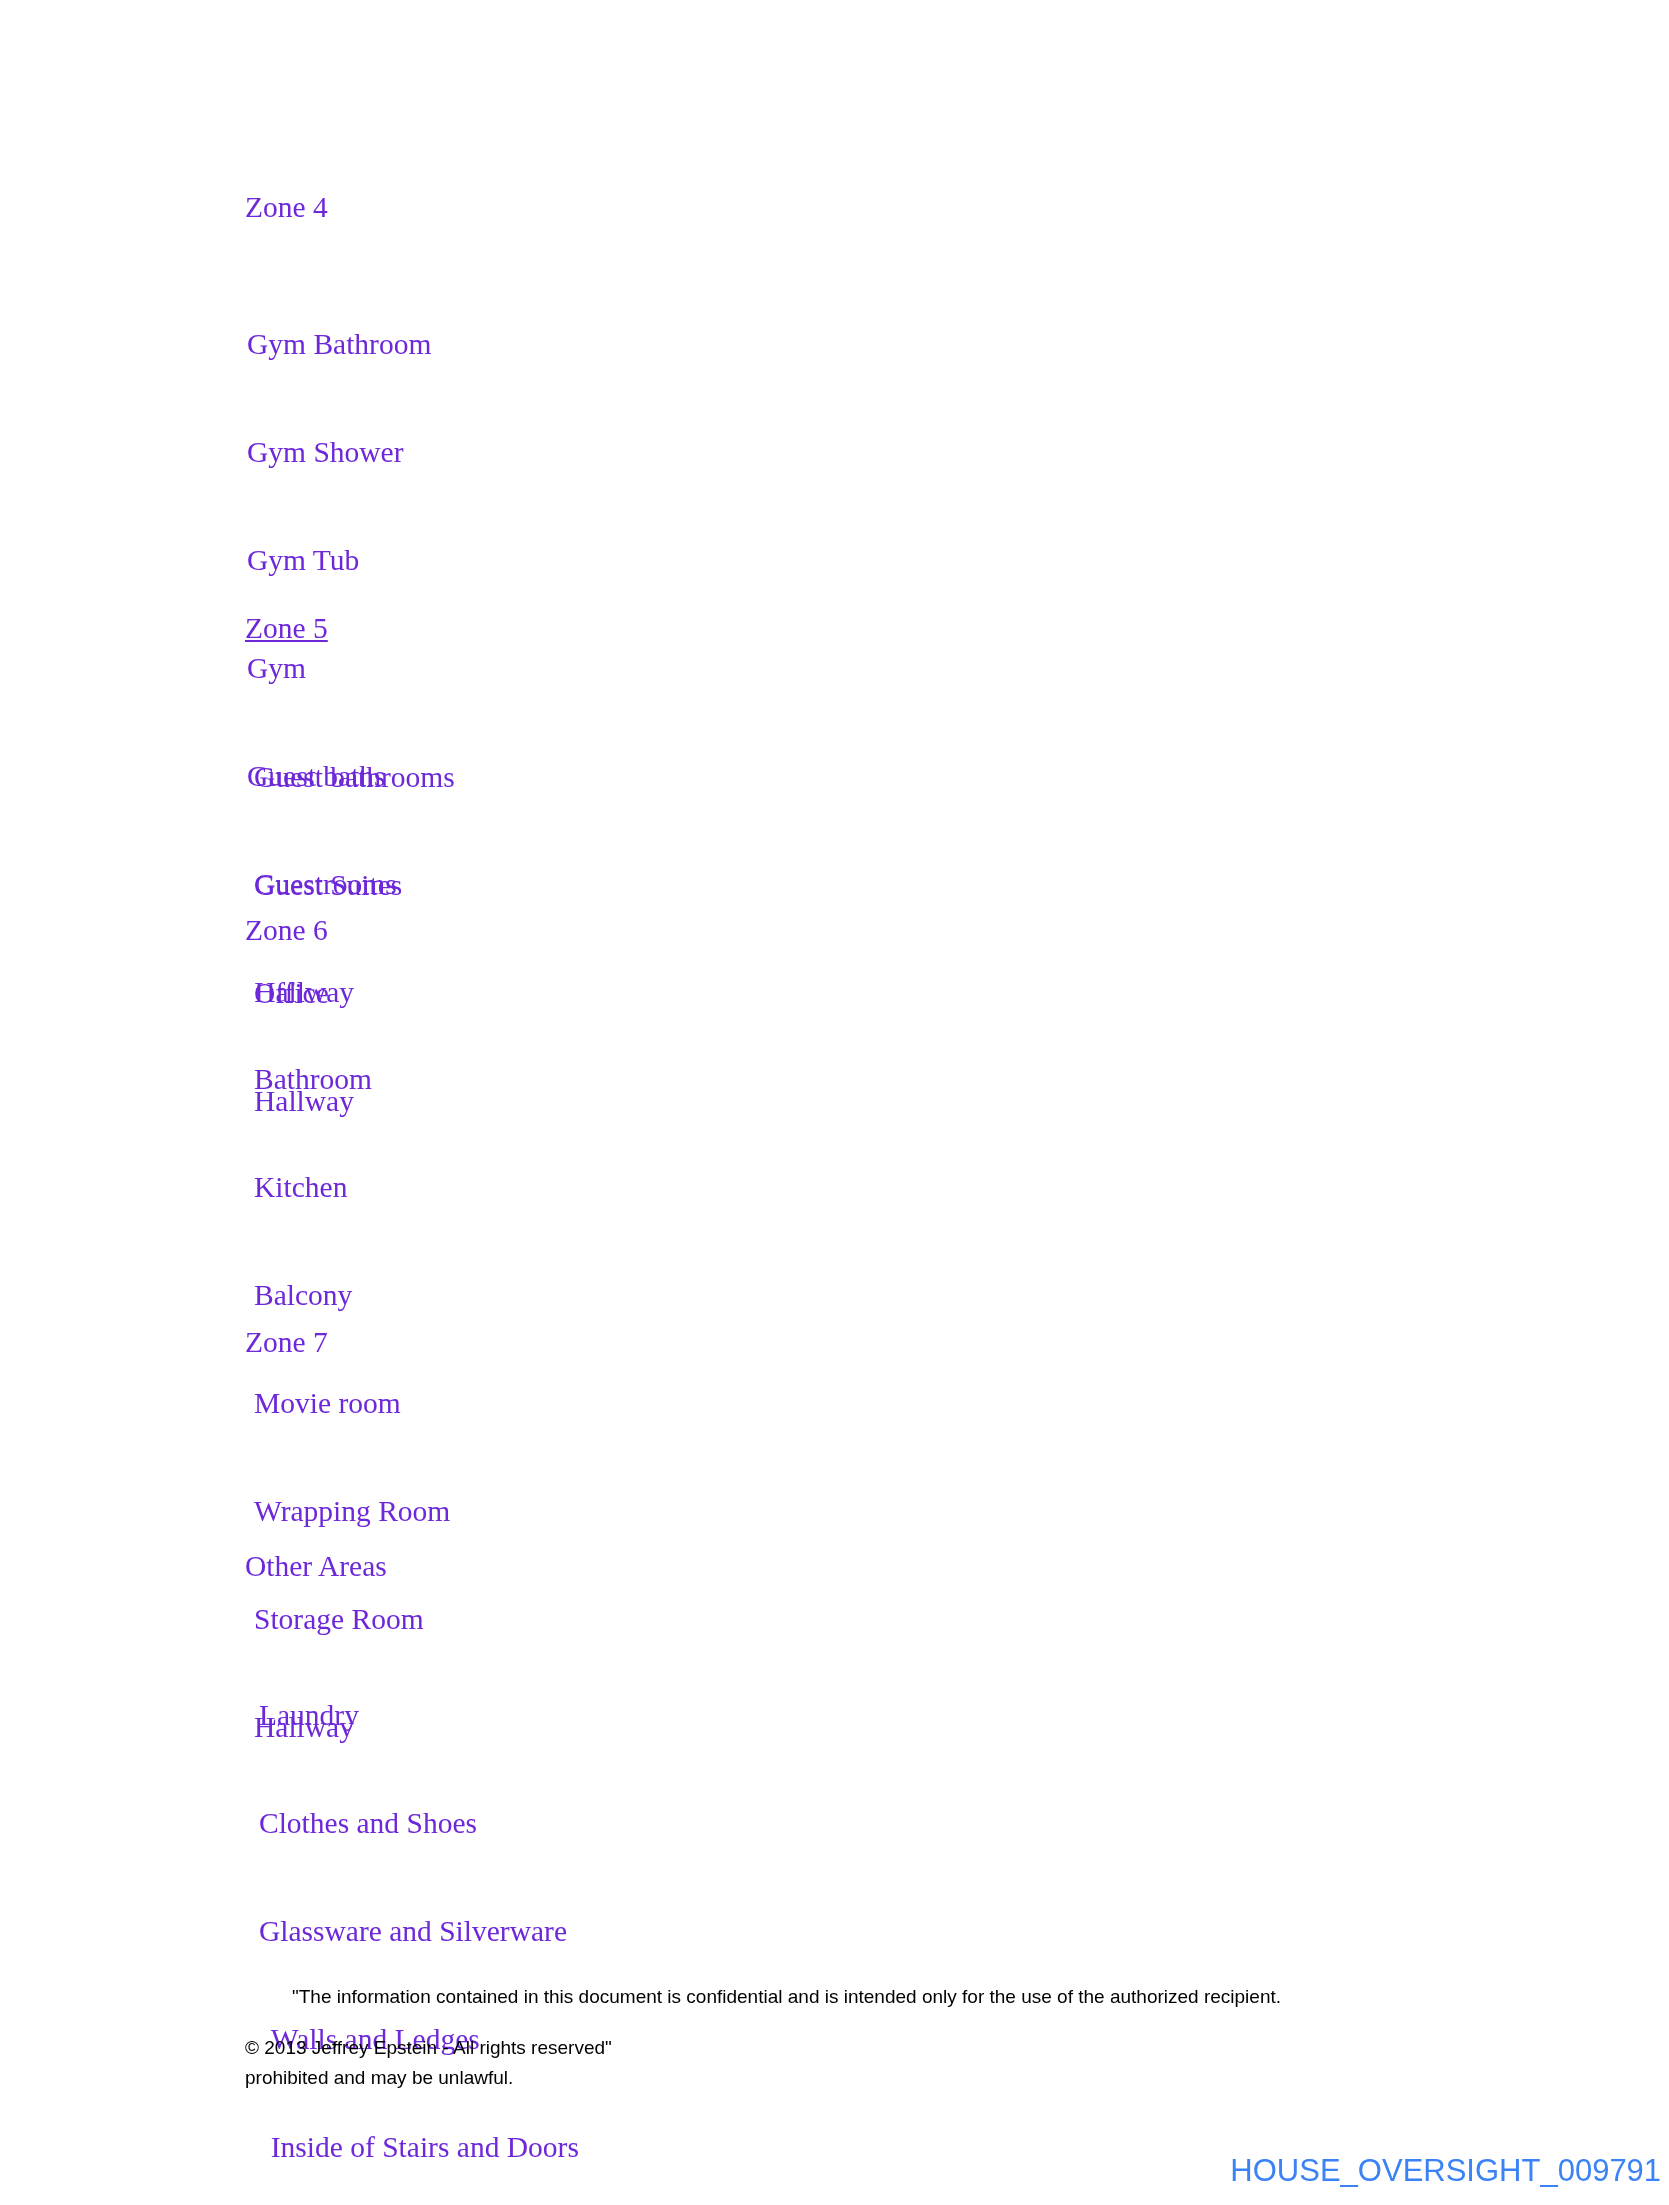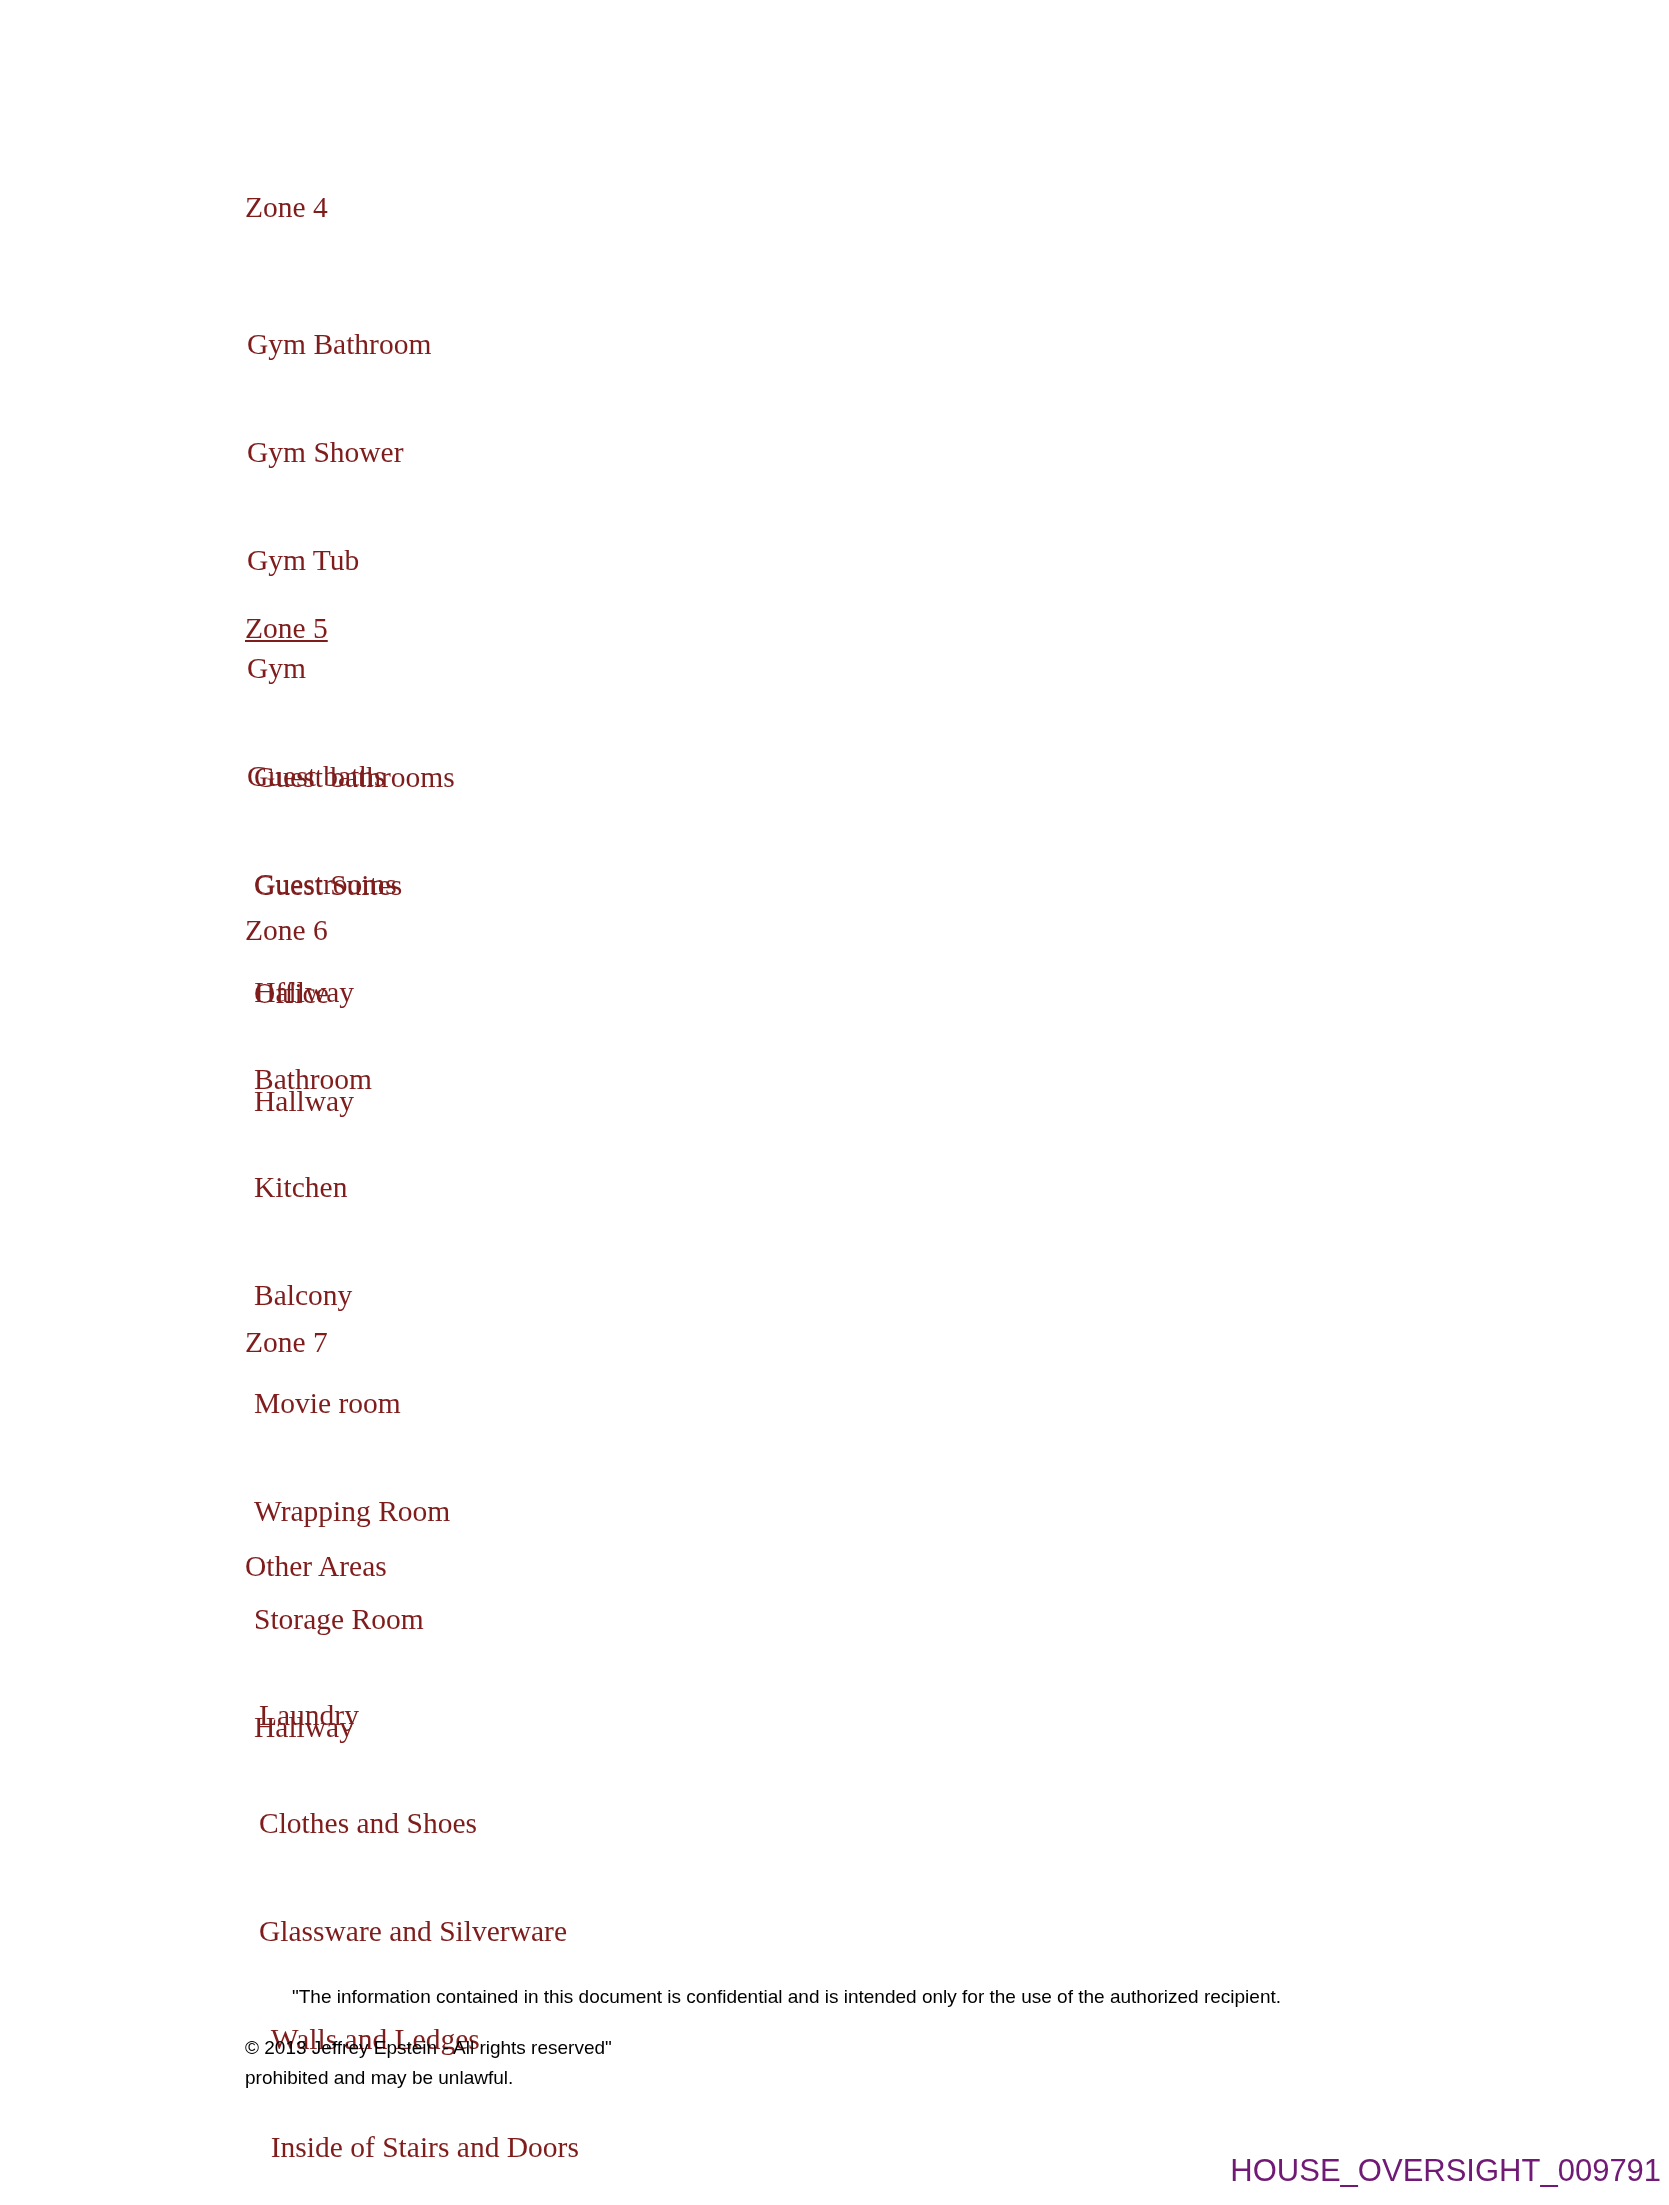--- a/index.html
+++ b/index.html
@@ -11,21 +11,21 @@
     overflow: hidden;
     font-family: "Liberation Serif", "DejaVu Serif", serif;
     color: #000000;
   }
   
   .t {
     position: absolute;
     font-family: "Liberation Serif", "DejaVu Serif", serif;
     font-size: 29.5px;
     line-height: 36px;
-    color: #7f1d1d;
+    color: #6d28d9;
     white-space: pre;
   }
   .t div { line-height: 36px; }
   
   .sp1 { padding-left: 7.2px; }
   .sp2 { padding-left: 11.8px; }
   
   .f {
     position: absolute;
     font-family: "Liberation Sans", "DejaVu Sans", sans-serif;
@@ -33,21 +33,21 @@
     line-height: 27px;
     color: #000000;
     white-space: pre;
   }
   .f .indent-first { text-indent: 47px; }
   .bates {
     position: absolute;
     font-family: "Liberation Sans", "DejaVu Sans", sans-serif;
     font-size: 31px;
     line-height: 37px;
-    color: #701a75;
+    color: #3b82f6;
     white-space: pre;
   }
 </style>
 </head>
 <body>
 
 <div class="page">
 
   <div class="t" style="left:245px; top:189px;">Zone 4</div>
   <div class="t" style="left:247px; top:254px;">

